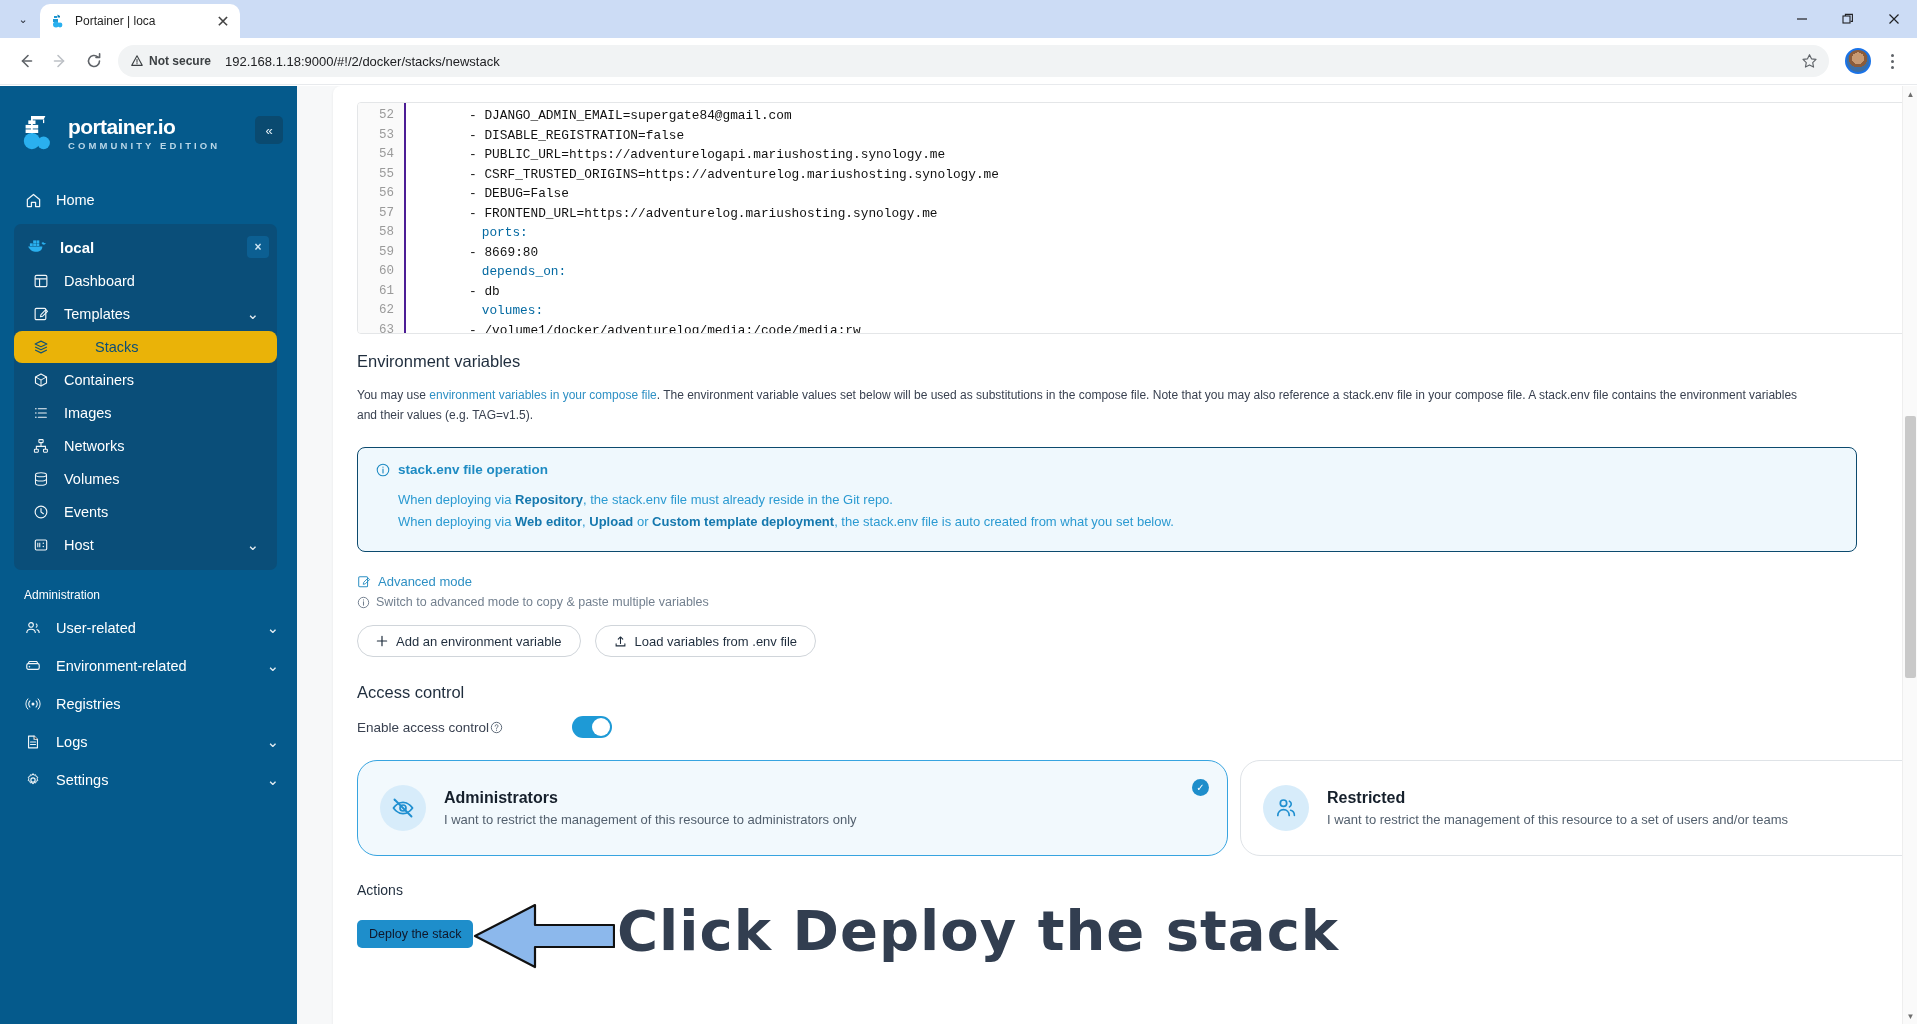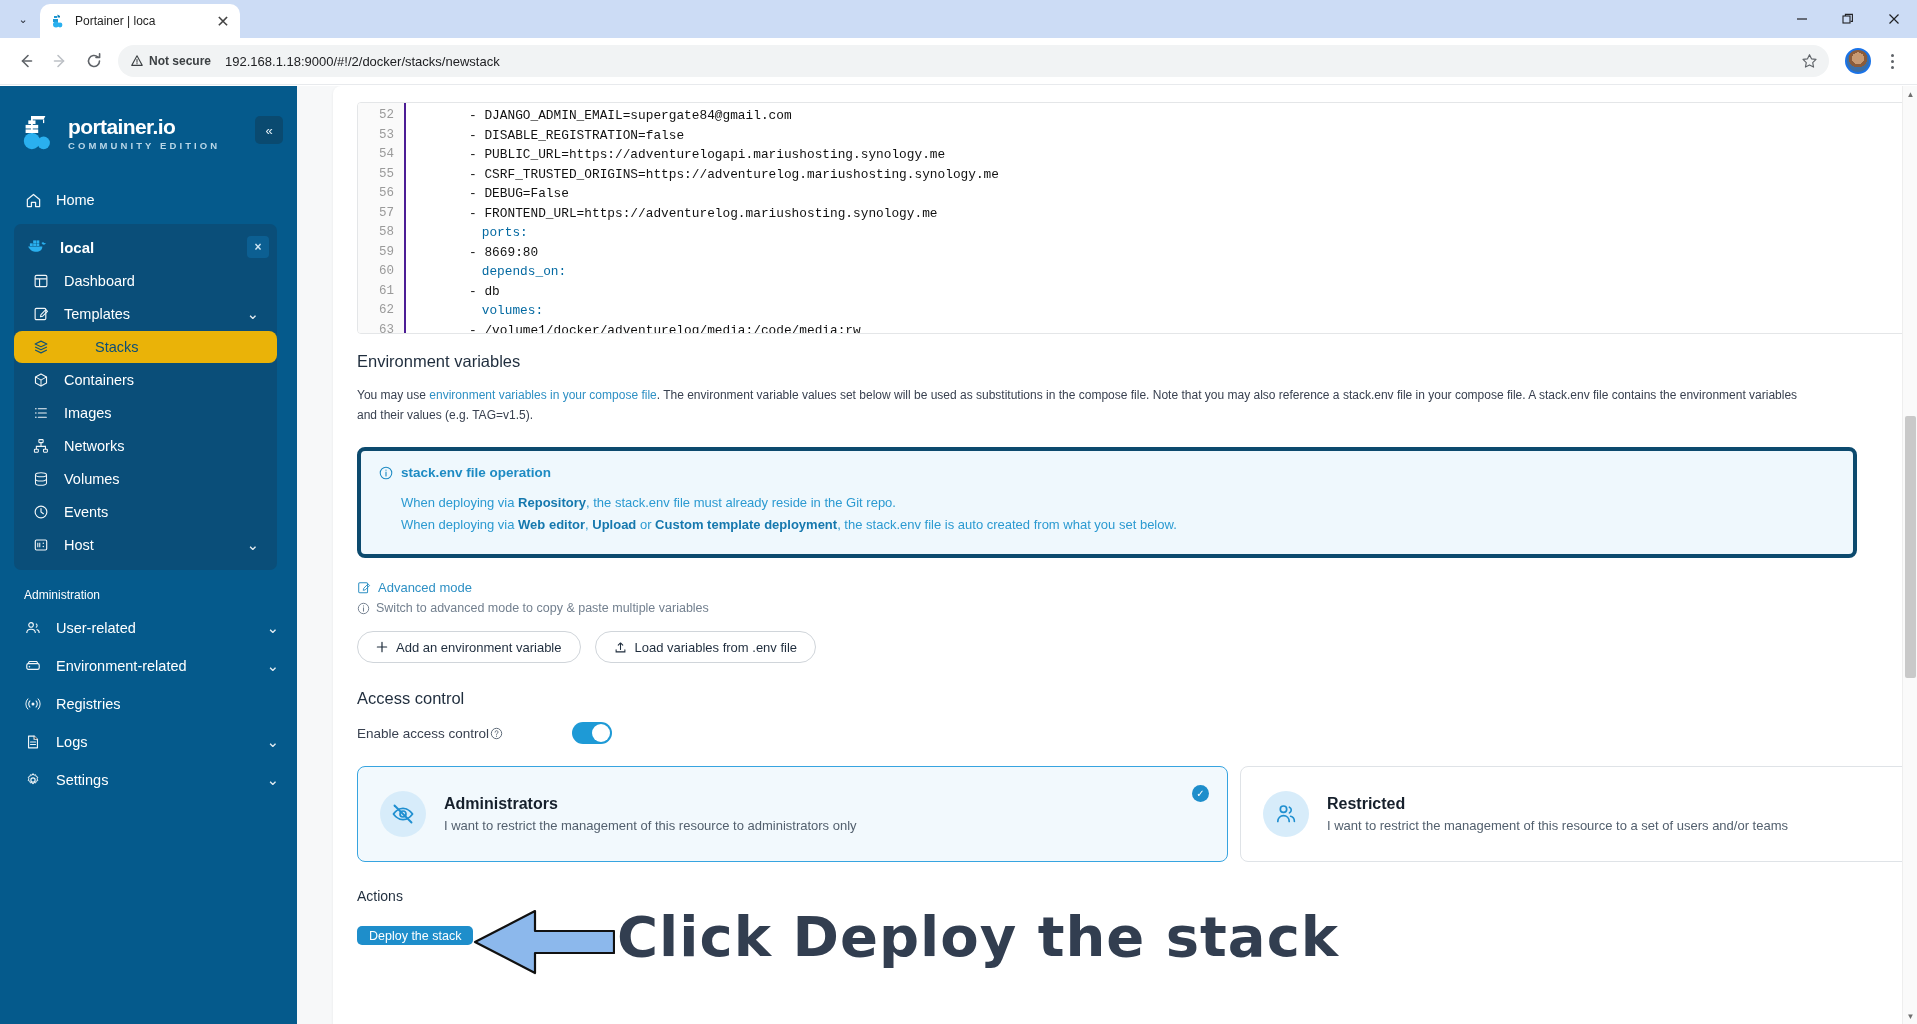--- a/index.html
+++ b/index.html
@@ -322,21 +322,21 @@
     margin: 14px 24px 0 24px;
     font-size: 12px;
     line-height: 20px;
     color: #394150;
     max-width: 1460px;
   }
   .lnk { color: #2e90c4; text-decoration: none; }
 
   .infobox {
     margin: 22px 24px 0 24px;
-    border: 4px solid #0c4a6e;
+    border: 1px solid #0c4a6e;
     border-radius: 8px;
     background: #eff8fd;
     padding: 14px 18px 18px 18px;
     max-width: 1500px;
   }
   .infobox-head {
     display: flex; align-items: center; gap: 8px;
     color: #1e8bc3;
     font-weight: 700;
     font-size: 13.5px;
@@ -399,21 +399,21 @@
   }
 
   .cards {
     margin: 22px 24px 0 24px;
     display: flex;
     gap: 12px;
   }
   .acard {
     flex: 1 1 0;
     height: 96px;
-    border-radius: 8px;
+    border-radius: 20px;
     border: 1px solid #dfe3e7;
     background: #ffffff;
     position: relative;
     display: flex;
     align-items: center;
     padding: 0 22px;
     gap: 18px;
   }
   .acard.selected {
     border: 1.5px solid #37a4e0;
@@ -447,24 +447,24 @@
     margin: 26px 0 0 24px;
     font-size: 14px;
     color: #1f2d3d;
   }
   .deploy-wrap {
     margin: 10px 0 0 24px;
     position: relative;
     height: 70px;
   }
   .deploy-btn {
-    height: 19px;
+    height: 28px;
     background: #1e8ecb;
     border-radius: 5px;
-    color: #ffffff;
+    color: #0f172a;
     font-size: 12.5px;
     display: inline-flex;
     align-items: center;
     padding: 0 12px;
     position: absolute;
     left: 0; top: 12px;
   }
   .big-arrow {
     position: absolute;
     left: 116px; top: -5px;

